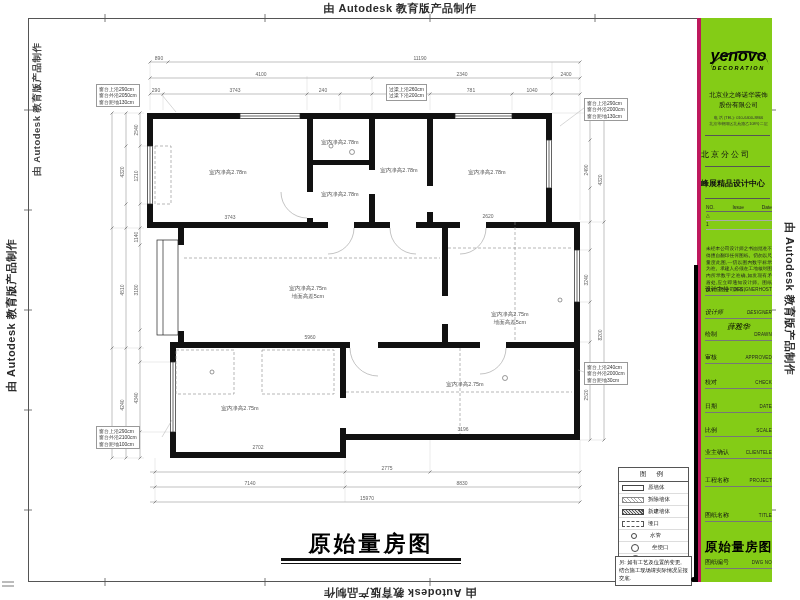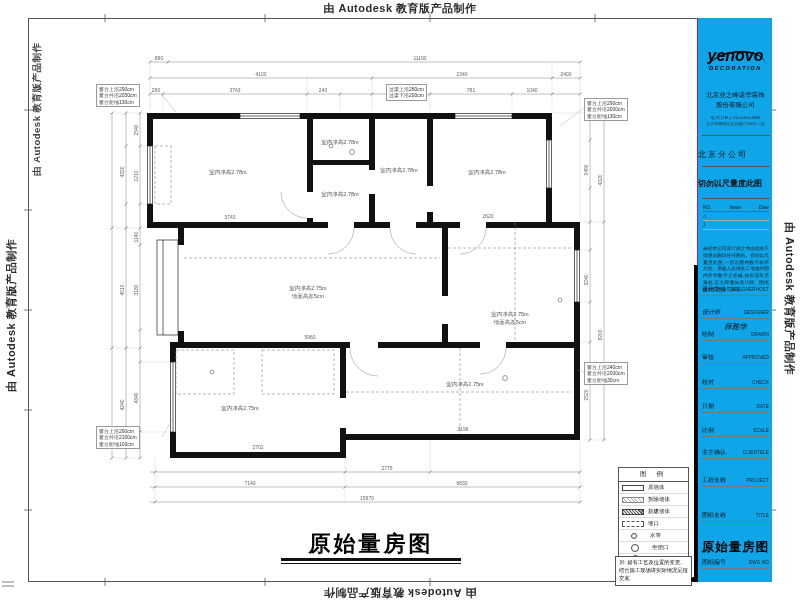--- a/index.html
+++ b/index.html
@@ -8,22 +8,22 @@
   
   .frame{position:absolute;left:28px;top:18px;width:744px;height:564px;border:1px solid #555;box-sizing:border-box;}
   
   .wm{position:absolute;font-size:11px;font-weight:bold;color:#2b2b2b;white-space:nowrap;letter-spacing:.5px;}
   .wm-top{left:50%;top:1px;transform:translateX(-50%);}
   .wm-bottom{left:50%;bottom:0;transform:translateX(-50%) rotate(180deg);}
   .wm-left{left:4px;top:392px;transform:rotate(-90deg);transform-origin:0 0;}
   .wm-right{left:797px;top:222px;transform:rotate(90deg);transform-origin:0 0;}
   .wm-inner-left{left:31px;top:176px;transform:rotate(-90deg);transform-origin:0 0;font-size:9.5px;color:#444;}
   
-  .tb{position:absolute;left:697px;top:18px;width:75px;height:564px;background:#0ea5e9;overflow:hidden;
-      border-left:1px solid #be185d;box-sizing:border-box;}
+  .tb{position:absolute;left:697px;top:18px;width:75px;height:564px;background:#84cc16;overflow:hidden;
+      border-left:4px solid #be185d;box-sizing:border-box;}
   .tb .sep{position:absolute;left:4px;right:2px;border-top:1px solid #555;height:0;}
   .tb-bar{position:absolute;left:694px;top:265px;width:4px;height:317px;background:#000;}
   .tb-dot{position:absolute;left:691px;top:577px;width:5px;height:5px;background:#000;border-radius:50%;}
   .logo{position:absolute;left:0;top:30px;width:75px;text-align:center;}
   .logo .swoosh{position:absolute;left:9px;top:3px;width:58px;height:16px;border-top:2px solid #111;
                 border-radius:50% 50% 0 0/90% 90% 0 0;transform:rotate(-6deg);}
   .logo-word{font-size:16px;font-weight:900;font-style:italic;letter-spacing:0;color:#000;line-height:1;}
   .logo-sub{font-size:5.5px;font-weight:bold;font-style:italic;letter-spacing:1.6px;color:#000;margin-top:1px;}
   .company{position:absolute;left:0;top:72px;width:75px;text-align:center;font-size:6.5px;line-height:1.5;color:#111;}
   .addr{position:absolute;left:0;top:97px;width:75px;text-align:center;font-size:4px;line-height:1.6;color:#333;}
@@ -317,21 +317,21 @@
     <div>北京业之峰诺华装饰</div>
     <div>股份有限公司</div>
   </div>
   <div class="addr">
     <div>电 话 (TEL): 010-6400-8866</div>
     <div>北京市朝阳区北苑路乙108号二层</div>
   </div>
   <div class="sep" style="top:117px;"></div>
   <div class="tb-center" style="top:131px;font-size:8px;letter-spacing:2px;">北京分公司</div>
   <div class="sep" style="top:148px;"></div>
-  <div class="tb-center" style="top:160px;font-size:8px;font-weight:bold;">切勿以尺量度此图</div>
+  <div class="tb-center" style="top:160px;font-size:8px;font-weight:bold;">峰展精品设计中心</div>
   <div class="sep" style="top:180px;"></div>
   <div class="issue">
     <div class="ih">
       <span>NO.</span>
       <span>Issue</span>
       <span>Date</span>
     </div>
     <div class="ir">△</div>
     <div class="ir">1</div>
   </div>

